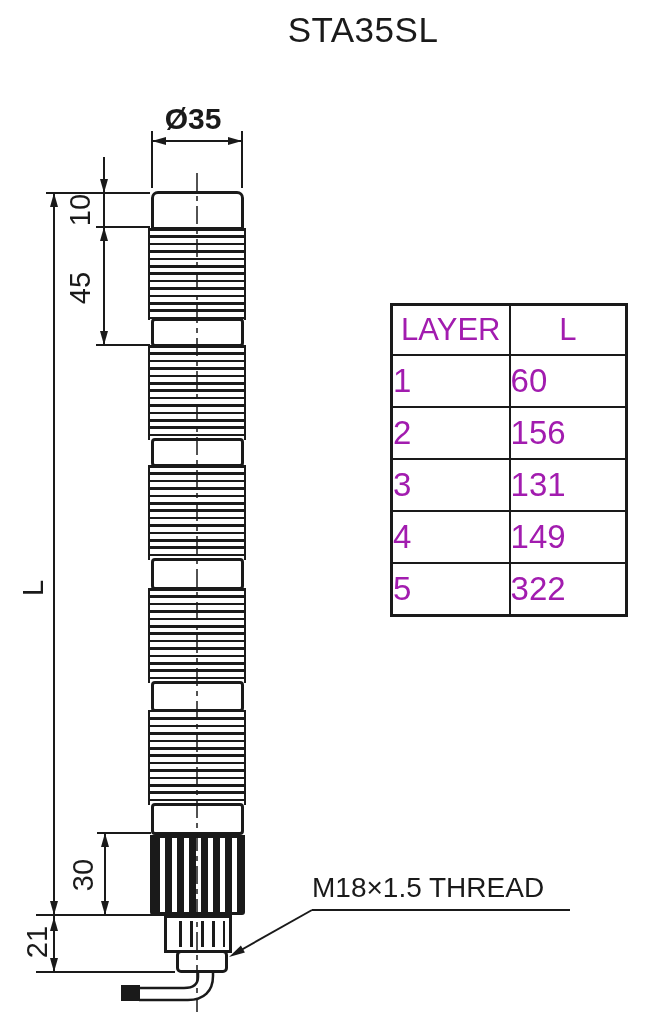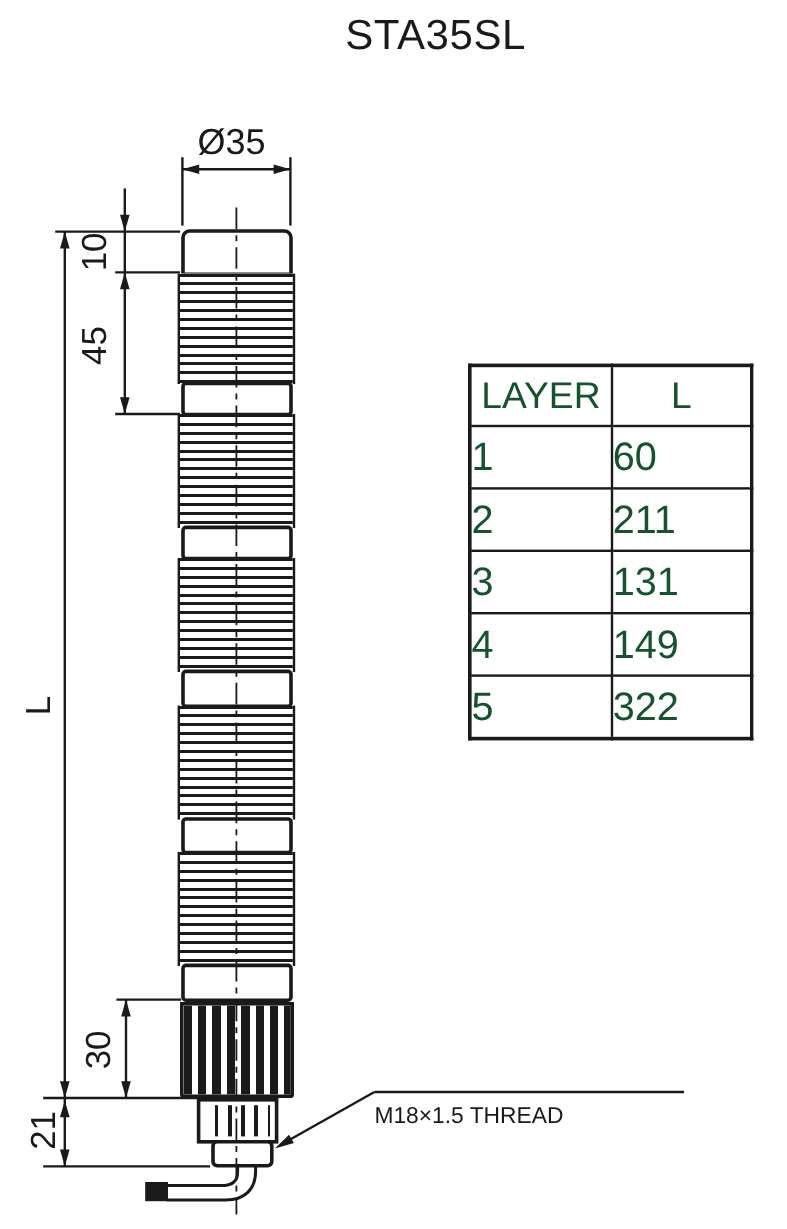--- a/index.html
+++ b/index.html
@@ -11,21 +11,21 @@
   .title{
     position:absolute;left:283px;top:10px;width:160px;text-align:center;
     font-size:35px;letter-spacing:0.5px;white-space:nowrap;
   }
   .dim-label{
     position:absolute;font-size:29px;white-space:nowrap;
     transform:translate(-50%,-50%);
   }
   .dim-label.vert{transform:translate(-50%,-50%) rotate(-90deg);}
   .dia-label{font-size:30px;}
-  .thread-label{position:absolute;left:312px;top:920px;font-size:19px;white-space:nowrap;}
+  .thread-label{position:absolute;left:312px;top:872px;font-size:28px;white-space:nowrap;}
   
   .part{position:absolute;box-sizing:border-box;border:3px solid #1a1a1a;background:#fff;}
   .cap{left:151px;top:191px;width:93px;height:39px;border-radius:7px 7px 0 0;z-index:1;}
   .ribs{
     position:absolute;left:148px;width:98px;box-sizing:border-box;
     border-left:2px solid #1a1a1a;border-right:2px solid #1a1a1a;
     background:repeating-linear-gradient(180deg,#1a1a1a 0px,#1a1a1a 2.5px,#ffffff 2.5px,#ffffff 7.4px);
     z-index:1;
   }
   .band{position:absolute;left:151px;width:93px;box-sizing:border-box;
@@ -44,21 +44,21 @@
     border:3px solid #1a1a1a;border-radius:5px;background:#fff;z-index:3;}
   
   .linework{position:absolute;left:0;top:0;z-index:4;pointer-events:none;}
   
   .spec-table{
     position:absolute;left:390px;top:303px;border-collapse:collapse;z-index:5;
     font-family:"Liberation Sans", sans-serif;
   }
   .spec-table td,.spec-table th{
     border:2px solid #1a1a1a;vertical-align:middle;
-    font-weight:normal;color:#14532d;background:#fff;padding:0;
+    font-weight:normal;color:#a21caf;background:#fff;padding:0;
   }
   .spec-table{border:3px solid #1a1a1a;}
   .spec-table th{width:116px;height:48px;font-size:31px;}
   .spec-table td{height:50px;font-size:33px;}
 </style>
 </head>
 <body>
 
 <div id="canvas">
 
@@ -138,41 +138,41 @@
 
       <polygon points="54,917 50,931 58,931"></polygon>
       <polygon points="54,972 50,958 58,958"></polygon>
 
       <polygon points="229,957 240.9,945.6 244.9,952.6"></polygon>
 
       <rect x="121" y="985" width="19" height="16"></rect>
     </g>
   </svg>
 
-  <div class="dim-label dia-label" style="left:193px;top:119px;">Ø35</div>
+  <div class="dim-label dia-label" style="left:193px;top:119px;font-weight:bold;">Ø35</div>
   <div class="dim-label vert" style="left:80px;top:210px;">10</div>
   <div class="dim-label vert" style="left:80px;top:288px;">45</div>
   <div class="dim-label vert" style="left:33px;top:588px;">L</div>
   <div class="dim-label vert" style="left:83px;top:875px;">30</div>
   <div class="dim-label vert" style="left:37px;top:942px;">21</div>
   <div class="thread-label">M18×1.5 THREAD</div>
 
   <table class="spec-table">
     <tbody>
         <tr>
       <th>LAYER</th>
       <th>L</th>
     </tr>
     <tr>
       <td>1</td>
       <td>60</td>
     </tr>
     <tr>
       <td>2</td>
-      <td>211</td>
+      <td>156</td>
     </tr>
     <tr>
       <td>3</td>
       <td>131</td>
     </tr>
     <tr>
       <td>4</td>
       <td>149</td>
     </tr>
     <tr>

